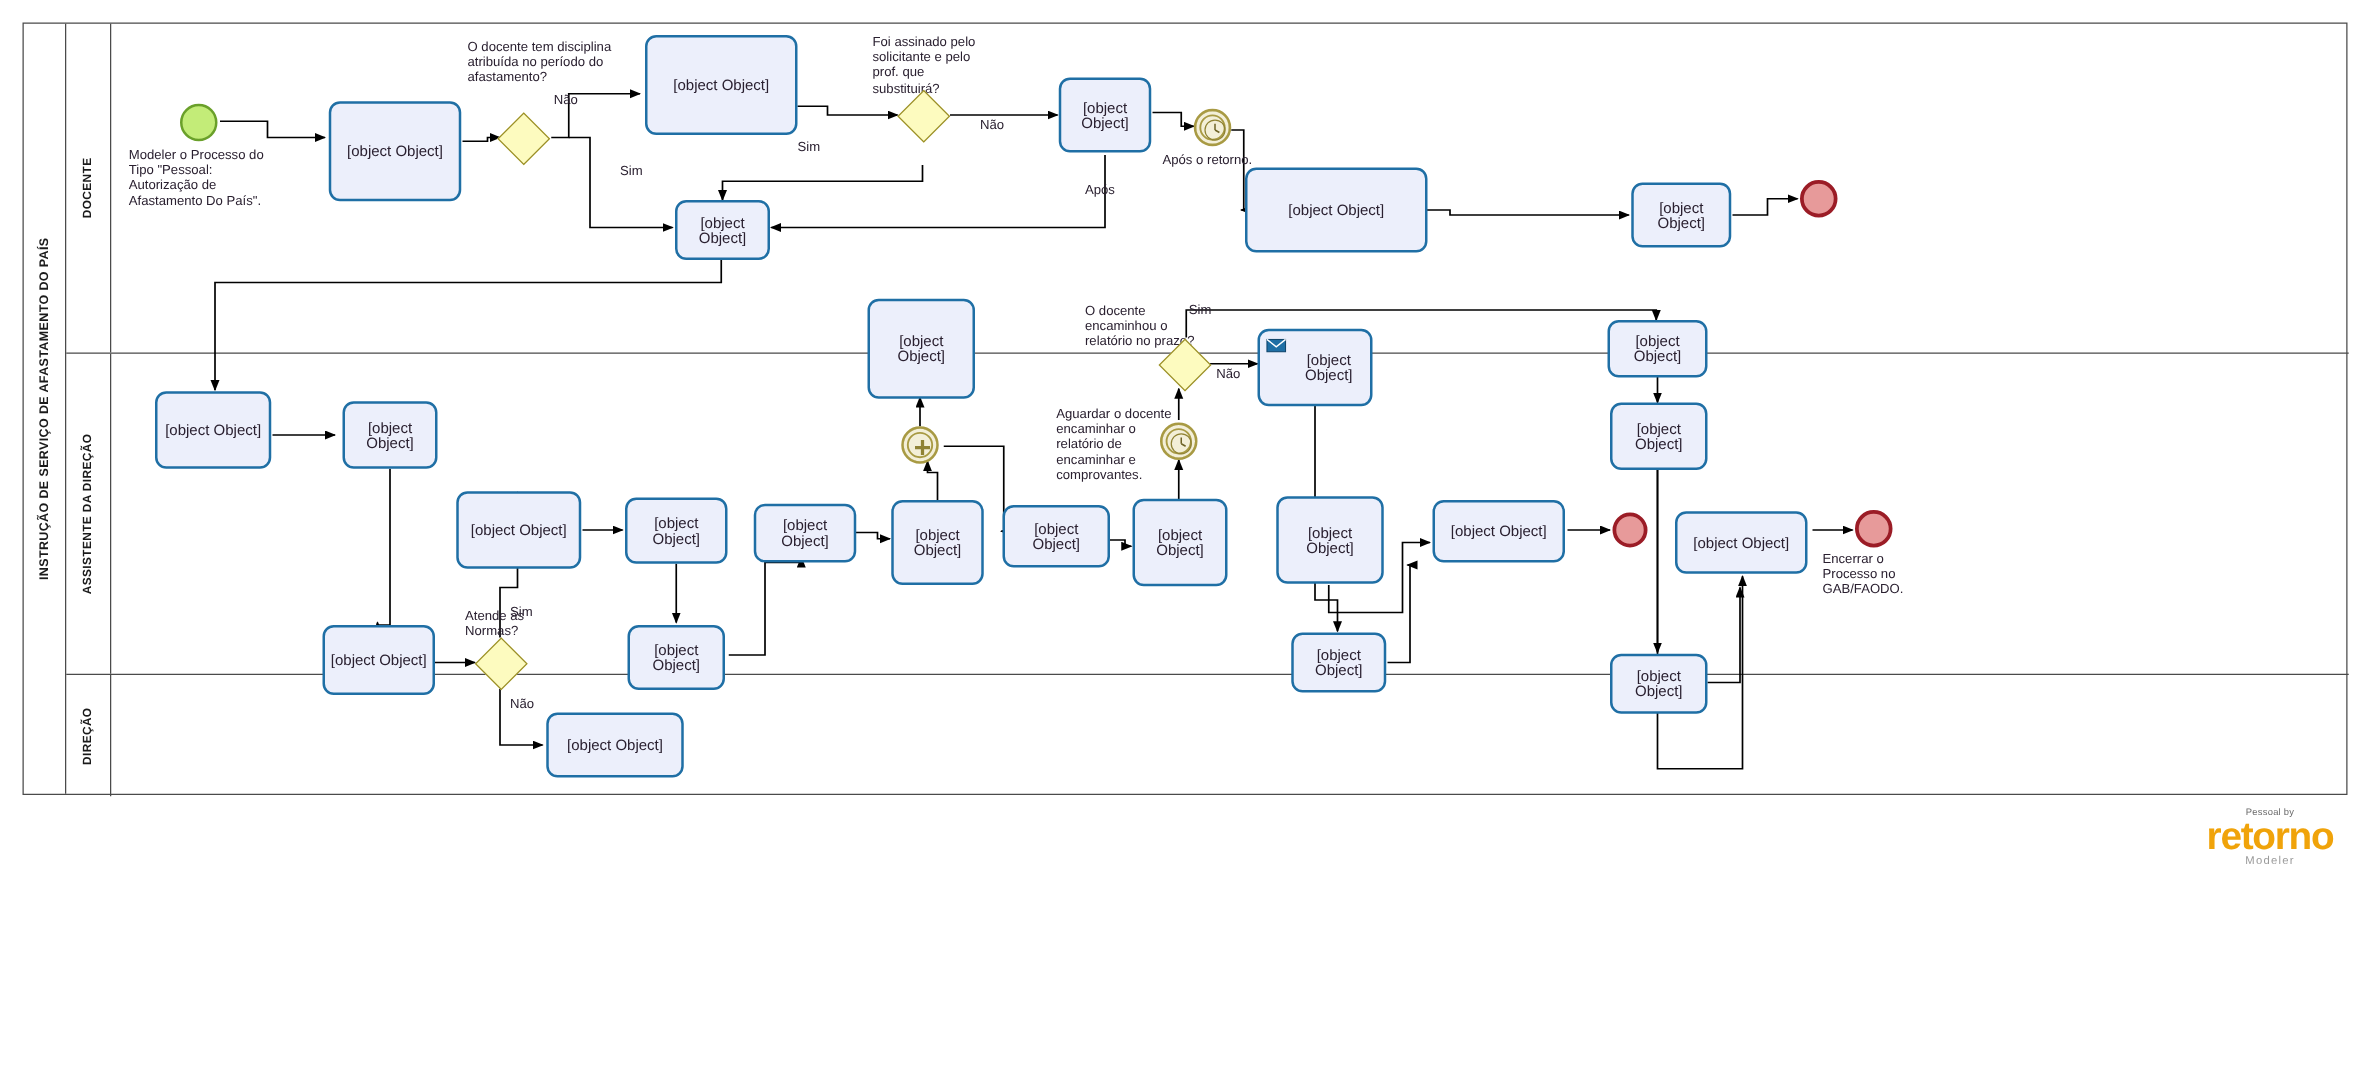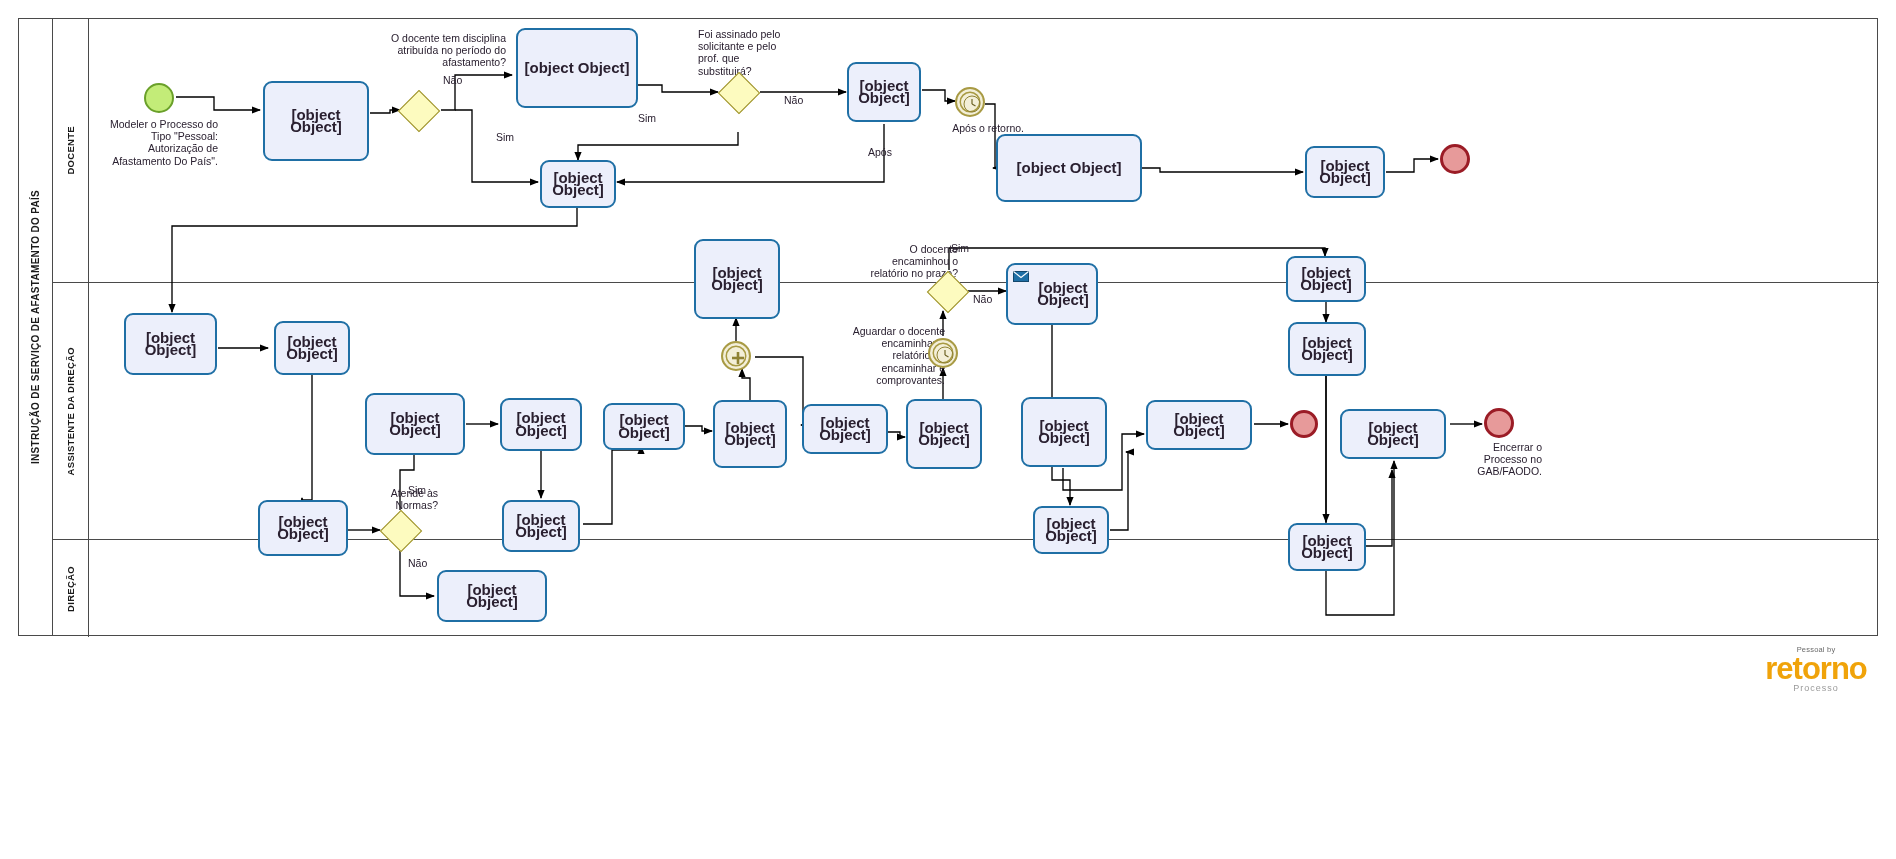--- a/index.html
+++ b/index.html
@@ -18,39 +18,39 @@
   .lane-title{position:absolute;left:0;top:0;width:36px;height:100%;
       border-right:1px solid #4a4a4a;box-sizing:border-box;display:flex;
       align-items:center;justify-content:center;}
   .lane-title span{writing-mode:vertical-rl;transform:rotate(180deg);
       font-size:9.5px;font-weight:bold;color:#1a1a1a;letter-spacing:.3px;white-space:nowrap;}
 
   
   .task{position:absolute;box-sizing:border-box;background:#eceffb;
       border:2px solid #1f6fa5;border-radius:9px;
       display:flex;align-items:center;justify-content:center;text-align:center;
-      font-size:15px;line-height:12.2px;color:#2a2030;padding:3px 4px;font-weight:bold;}
+      font-size:12px;line-height:12.2px;color:#2a2030;padding:3px 4px;}
   .task.msg{justify-content:flex-start;padding-left:26px;text-align:center;}
   .env{position:absolute;left:5px;top:6px;width:16px;height:11px;}
 
   
   .gw{position:absolute;width:40px;height:40px;}
   .gw i{position:absolute;left:50%;top:50%;width:28px;height:28px;margin:-14px 0 0 -14px;
       background:#fdfbbf;border:1.6px solid #9a8e27;transform:rotate(45deg);display:block;}
 
   
   .ev{position:absolute;border-radius:50%;box-sizing:border-box;}
   .ev.start{background:#c3ec78;border:2px solid #6aa02a;}
   .ev.end{background:#e79a9a;border:3px solid #9b1c26;}
   .ev.timer{background:#f3efd8;border:2.5px solid #a89a43;box-shadow:0 0 0 2.5px #f3efd8 inset,0 0 0 4px #a89a43 inset;}
   .ev.par{background:#f3efd8;border:2.5px solid #a89a43;box-shadow:0 0 0 2.5px #f3efd8 inset,0 0 0 4px #a89a43 inset;}
   .ev svg{position:absolute;left:0;top:0;}
 
   
-  .lbl{position:absolute;font-size:10.5px;line-height:12.2px;color:#2a2030;text-align:right;}
+  .lbl{position:absolute;font-size:10.5px;line-height:12.2px;color:#2a2030;text-align:left;}
   .lbl.l{text-align:left;}
 
   
   #wires{position:absolute;left:0;top:0;width:1896px;height:859px;pointer-events:none;}
 
   
   .logo{position:absolute;text-align:center;}
   .logo .pw{font-size:7.5px;color:#6a6a6a;letter-spacing:.2px;}
   .logo .bz{font-size:31px;font-weight:bold;color:#f0a30a;letter-spacing:-1px;line-height:29px;}
   .logo .md{font-size:9px;color:#9a9a9a;letter-spacing:1px;}
@@ -196,21 +196,21 @@
   <div class="task" style="left:847px;top:62px;width:74px;height:60px;">[object Object]</div>
   <div class="lbl l" style="left:868px;top:146px;width:34px;">Após</div>
 
   <div class="ev timer" style="left:955px;top:87px;width:30px;height:30px;">
     <svg width="30" height="30" viewBox="0 0 30 30">
       <circle cx="15" cy="15" r="8" fill="none" stroke="#8f8234" stroke-width="1"></circle>
       <line x1="15" y1="15" x2="15" y2="10" stroke="#6e6327" stroke-width="1.2"></line>
       <line x1="15" y1="15" x2="18.5" y2="17" stroke="#6e6327" stroke-width="1.2"></line>
     </svg>
   </div>
-  <div class="lbl" style="left:930px;top:122px;width:82px;margin-left:12px;">Após o retorno.</div>
+  <div class="lbl" style="left:930px;top:122px;width:82px;">Após o retorno.</div>
 
   <div class="task" style="left:996px;top:134px;width:146px;height:68px;">[object Object]</div>
 
   <div class="task" style="left:1305px;top:146px;width:80px;height:52px;">[object Object]</div>
 
   <div class="ev end" style="left:1440px;top:144px;width:30px;height:30px;"></div>
 
   <div class="task" style="left:540px;top:160px;width:76px;height:48px;">[object Object]</div>
 
   <div class="task" style="left:124px;top:313px;width:93px;height:62px;">[object Object]</div>
@@ -289,16 +289,16 @@
 
   <div class="task" style="left:437px;top:570px;width:110px;height:52px;">[object Object]</div>
 
   <div class="task" style="left:1033px;top:506px;width:76px;height:48px;">[object Object]</div>
 
   <div class="task" style="left:1288px;top:523px;width:78px;height:48px;">[object Object]</div>
 
   <div class="logo" style="left:1756px;top:645px;width:120px;">
     <div class="pw">Pessoal by</div>
     <div class="bz">retorno</div>
-    <div class="md">Processo</div>
+    <div class="md">Modeler</div>
   </div>
 
 </div>
 
 </body></html>

